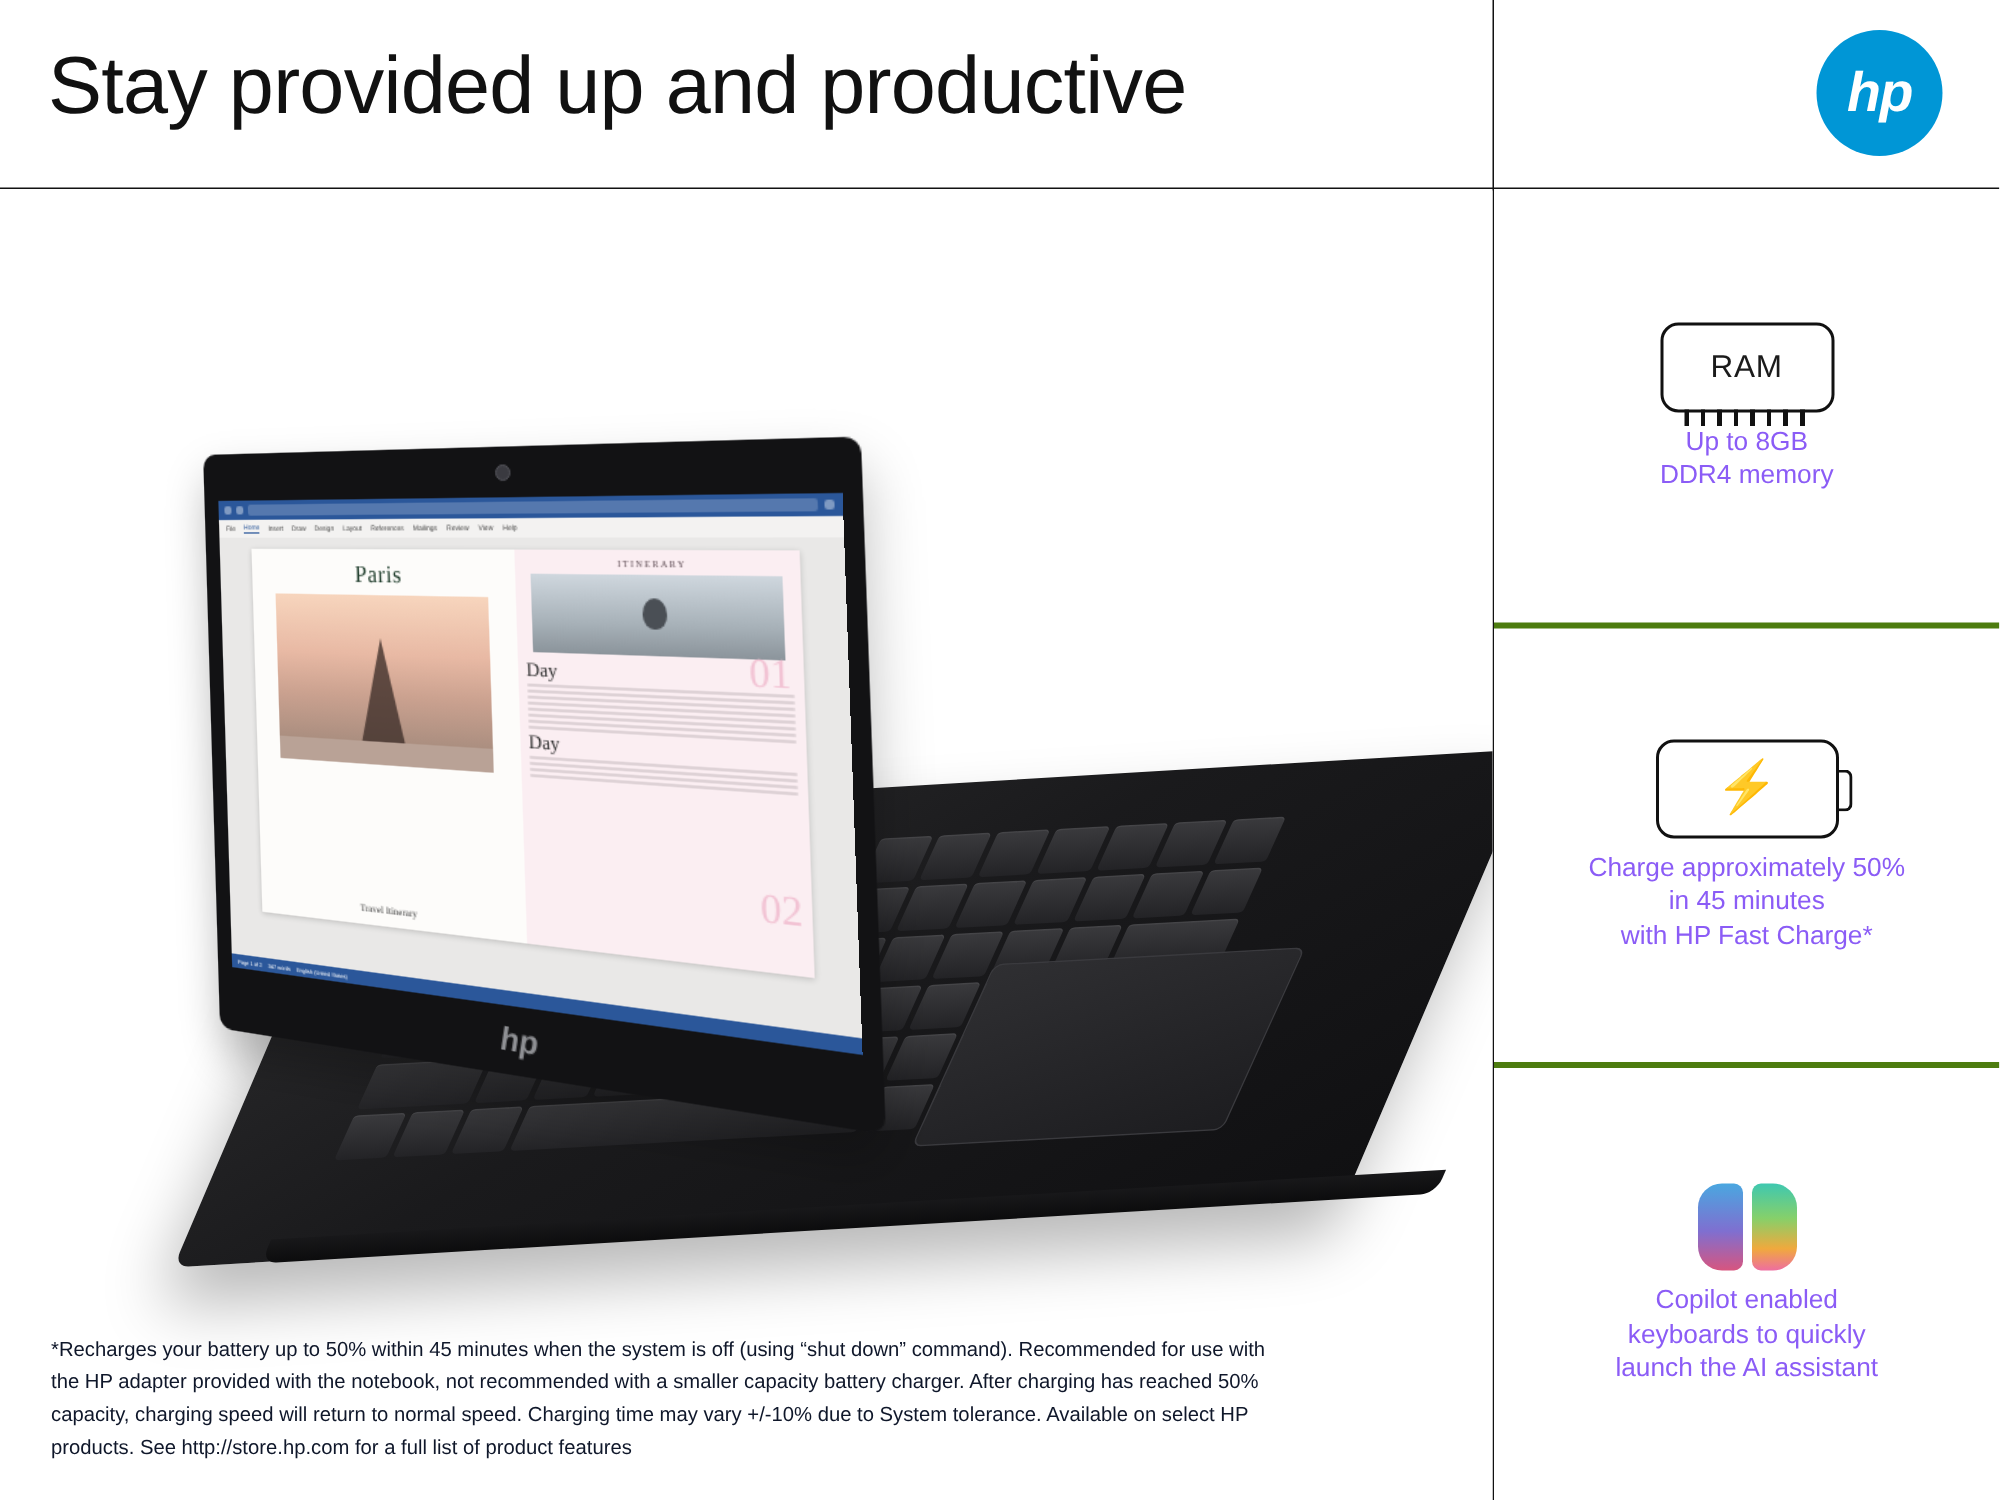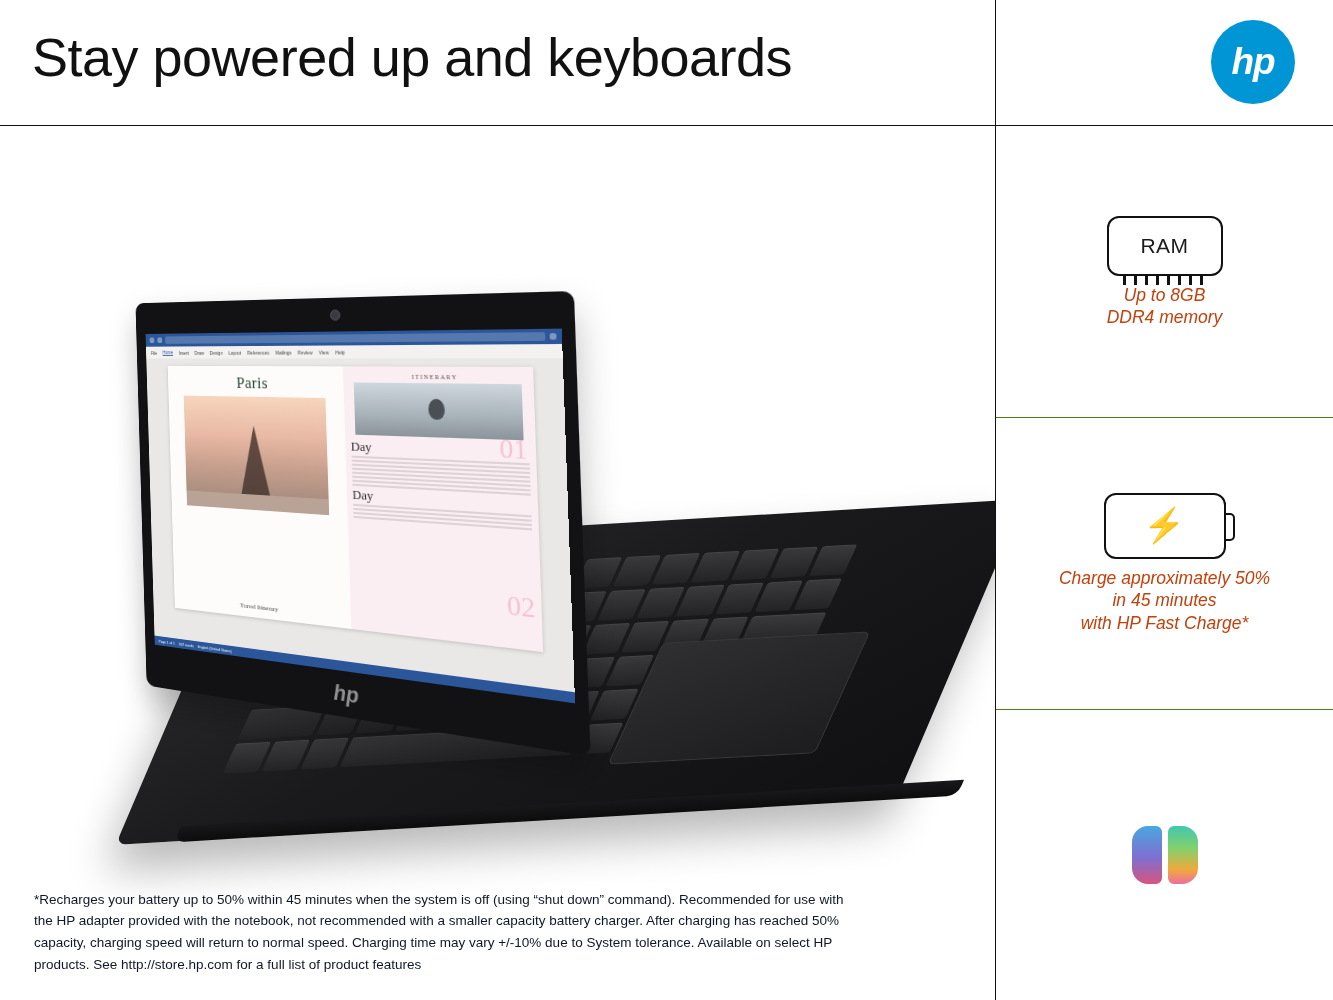--- a/index.html
+++ b/index.html
@@ -398,37 +398,36 @@
     position: absolute;
     left: 996px;
     top: 127px;
     width: 337px;
     height: 873px;
     display: flex;
     flex-direction: column;
   }
   .feature {
     flex: 1;
-    border-bottom: 1px solid #4d7c0f;
+    border-bottom: 4px solid #4d7c0f;
     box-sizing: border-box;
     display: flex;
     flex-direction: column;
     align-items: center;
     justify-content: center;
     padding: 8px 14px;
     text-align: center;
   }
   .feature:last-child { border-bottom: none; }
   .feature-text {
     font-size: 17.5px;
     line-height: 1.28;
-    color: #c2410c;
+    color: #8b5cf6;
     margin-top: 8px;
     white-space: pre-line;
-    font-style: italic;
   }
   .icon-ram, .icon-ufs {
     width: 112px;
     height: 56px;
     border: 2.5px solid #111;
     border-radius: 12px;
     display: flex;
     align-items: center;
     justify-content: center;
     position: relative;
@@ -491,21 +490,21 @@
     border-radius: 6px 16px 16px 6px;
     background: linear-gradient(180deg,#3fc8b0,#86d06a 40%,#f0a93d 75%,#ee6ea0);
   }
 </style>
 </head>
 <body>
 
 <div class="page">
 
   <div class="header">
-    <div class="headline">Stay powered up and keyboards</div>
+    <div class="headline">Stay provided up and productive</div>
     <div class="hp-logo-wrap">
       <div class="hp-logo">
         <span>hp</span>
       </div>
     </div>
   </div>
 
   <div class="col-divider"></div>
 
   <div class="hero">
@@ -709,16 +708,19 @@
       <div class="feature-text">Charge approximately 50%
 in 45 minutes
 with HP Fast Charge*</div>
     </div>
 
     <div class="feature">
       <div class="icon-copilot">
         <div class="cp-left"></div>
         <div class="cp-right"></div>
       </div>
+      <div class="feature-text">Copilot enabled
+keyboards to quickly
+launch the AI assistant</div>
     </div>
 
   </div>
 </div>
 
 </body></html>

